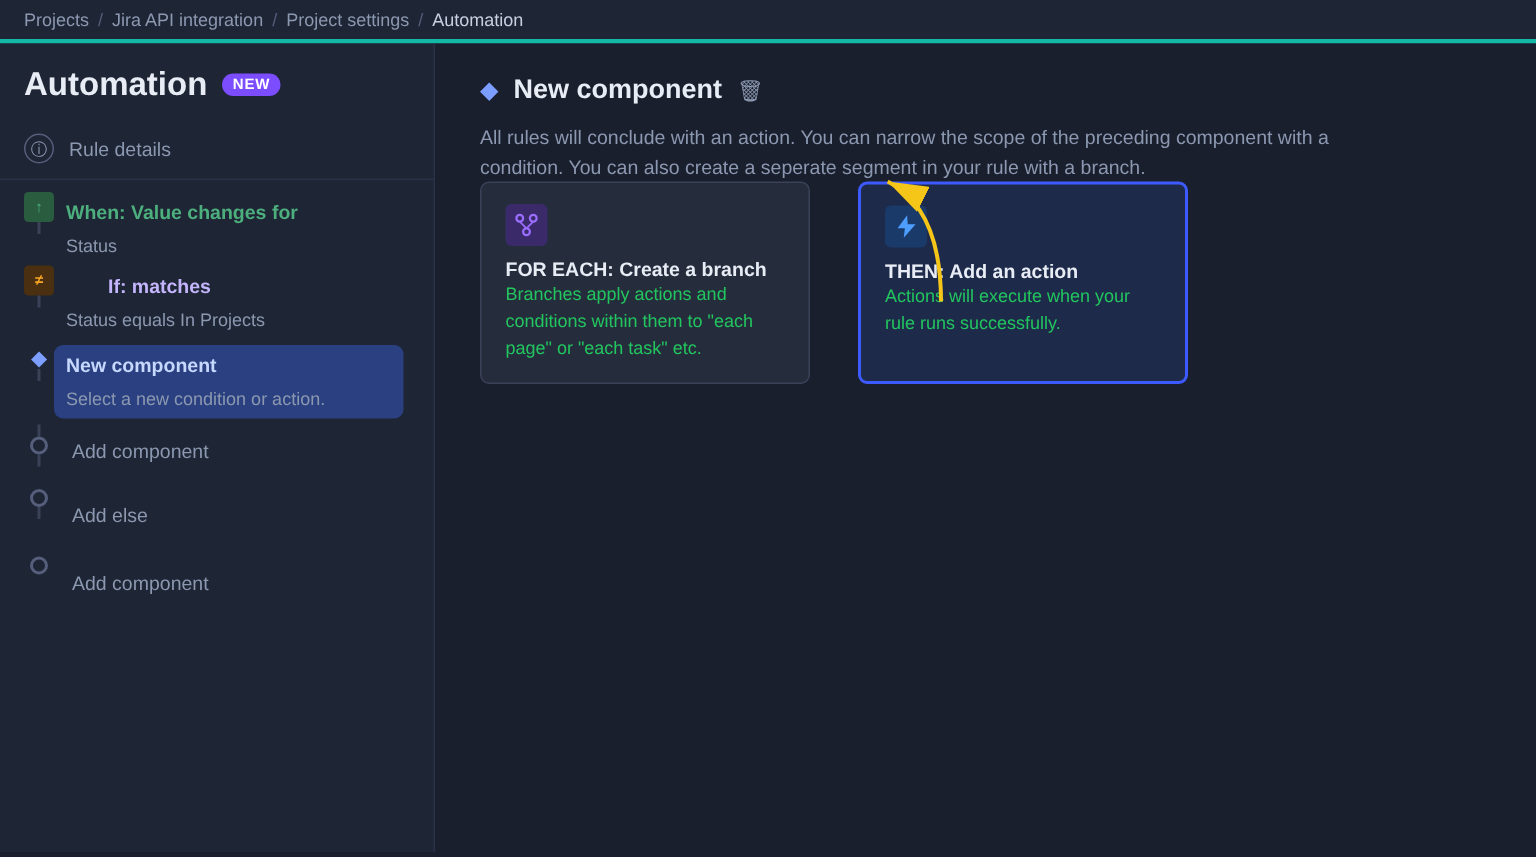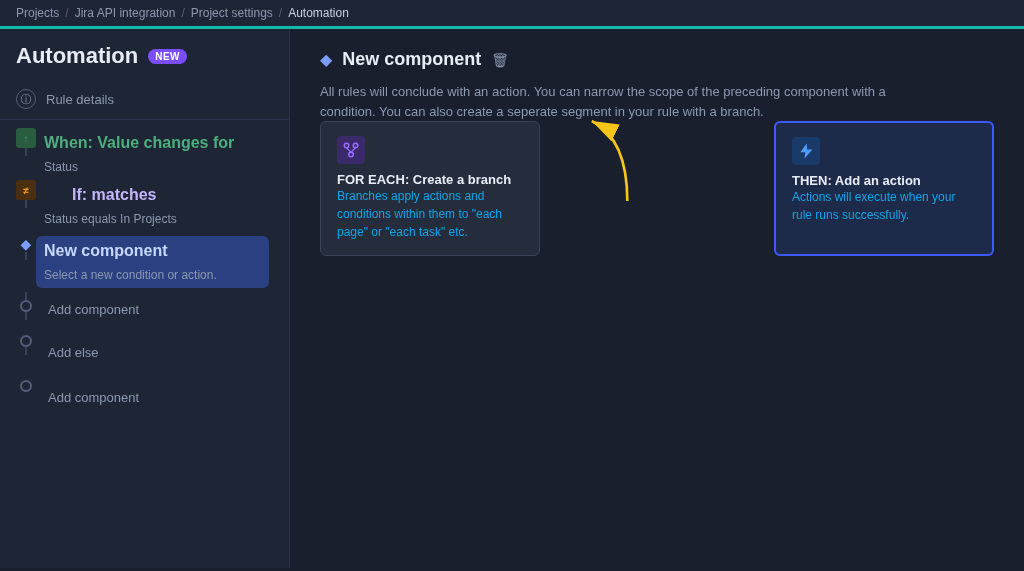--- a/index.html
+++ b/index.html
@@ -143,21 +143,20 @@
       font-size: 13px;
       line-height: 1.5;
       max-width: 580px;
     }
 
     
     .option-cards {
       display: flex;
       gap: 32px;
       position: relative;
-      justify-content: space-between;
     }
 
     .option-card {
       background: #252d3d;
       border: 1px solid #3a4258;
       border-radius: 6px;
       padding: 14px 16px;
       width: 220px;
       cursor: pointer;
       transition: border-color 0.2s;
@@ -186,21 +185,21 @@
     .branch-icon-bg { background: #3a2a6a; color: #9b6dff; }
     .action-icon-bg { background: #1a3a6a; color: #4d9eff; }
 
     .option-card-title {
       font-size: 13px;
       font-weight: 700;
       color: #e8edf5;
     }
     .option-card-desc {
       font-size: 12px;
-      color: #0ea5e9;
+      color: #22c55e;
       line-height: 1.5;
     }
 
     
     .arrow-container {
       position: absolute;
       right: 30px;
       top: 30px;
       pointer-events: none;
     }
@@ -270,21 +269,21 @@
       justify-content: center;
       width: 20px;
       flex-shrink: 0;
     }
     .flow-content {
       padding: 6px 8px;
       flex: 1;
     }
     .flow-content-title {
       font-weight: 600;
-      font-size: 16px;
+      font-size: 13px;
     }
     .flow-content-sub {
       font-size: 12px;
       color: #8b98b0;
       margin-top: 8px;
     }
     .fc-green { color: #4caf7d; }
     .fc-yellow { color: #c4b5fd; padding-left: 28px; }
     .fc-blue { color: #c7d8ff; }
   </style>

